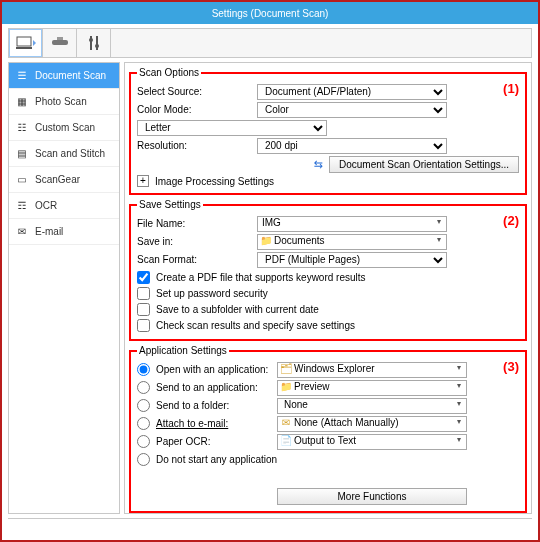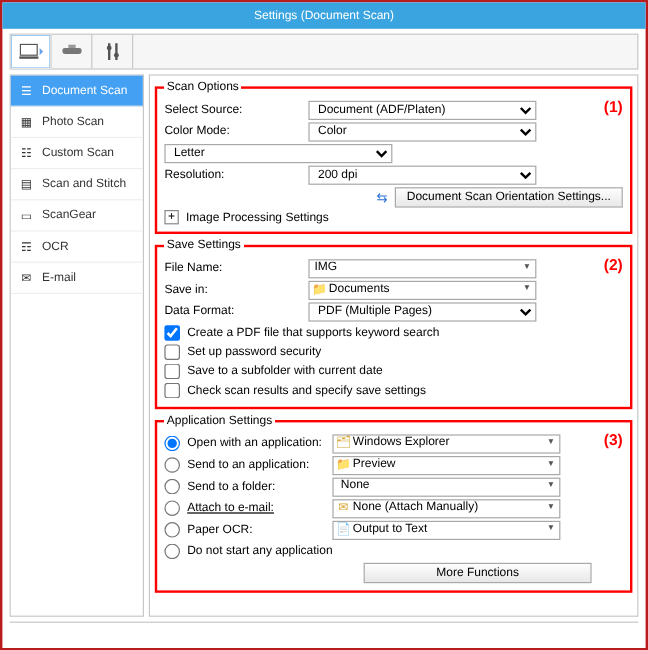--- a/index.html
+++ b/index.html
@@ -148,26 +148,26 @@
             <span class="label">Save in:</span>
             <span class="field">
               <div class="combo">
                 <span class="ci">📁</span>
                 <span class="ct">Documents</span>
                 <span class="ca">▾</span>
               </div>
             </span>
           </div>
           <div class="row">
-            <span class="label">Data Format:</span>
+            <span class="label">Scan Format:</span>
             <span class="field"><select><option>PDF (Multiple Pages)</option></select></span>
           </div>
           <div class="chk">
               <input type="checkbox" checked="" style="">
-              <span>Create a PDF file that supports keyword search</span>
+              <span>Create a PDF file that supports keyword results</span>
             </div>
           <div class="chk">
               <input type="checkbox" style="">
               <span>Set up password security</span>
             </div>
           <div class="chk">
               <input type="checkbox" style="">
               <span>Save to a subfolder with current date</span>
             </div>
           <div class="chk">
@@ -232,21 +232,21 @@
               <span class="ct">Output to Text</span>
               <span class="ca">▾</span>
             </div>
           </div>
           <div class="row">
             <span class="rad">
                 <input type="radio" name="app" style="">
                 <span>Do not start any application</span>
               </span>
           </div>
-          <div class="orient-row" style="justify-content:center;padding-left:140px;margin-top:1px;">
+          <div class="orient-row" style="justify-content:flex-start;padding-left:140px;margin-top:20px;">
             <span class="btn" style="width:190px;">More Functions</span>
           </div>
         </fieldset>
 
       </div>
     </div>
 
     <div class="bottombar">
       <span class="btn">Instructions</span>
       <span class="right">

